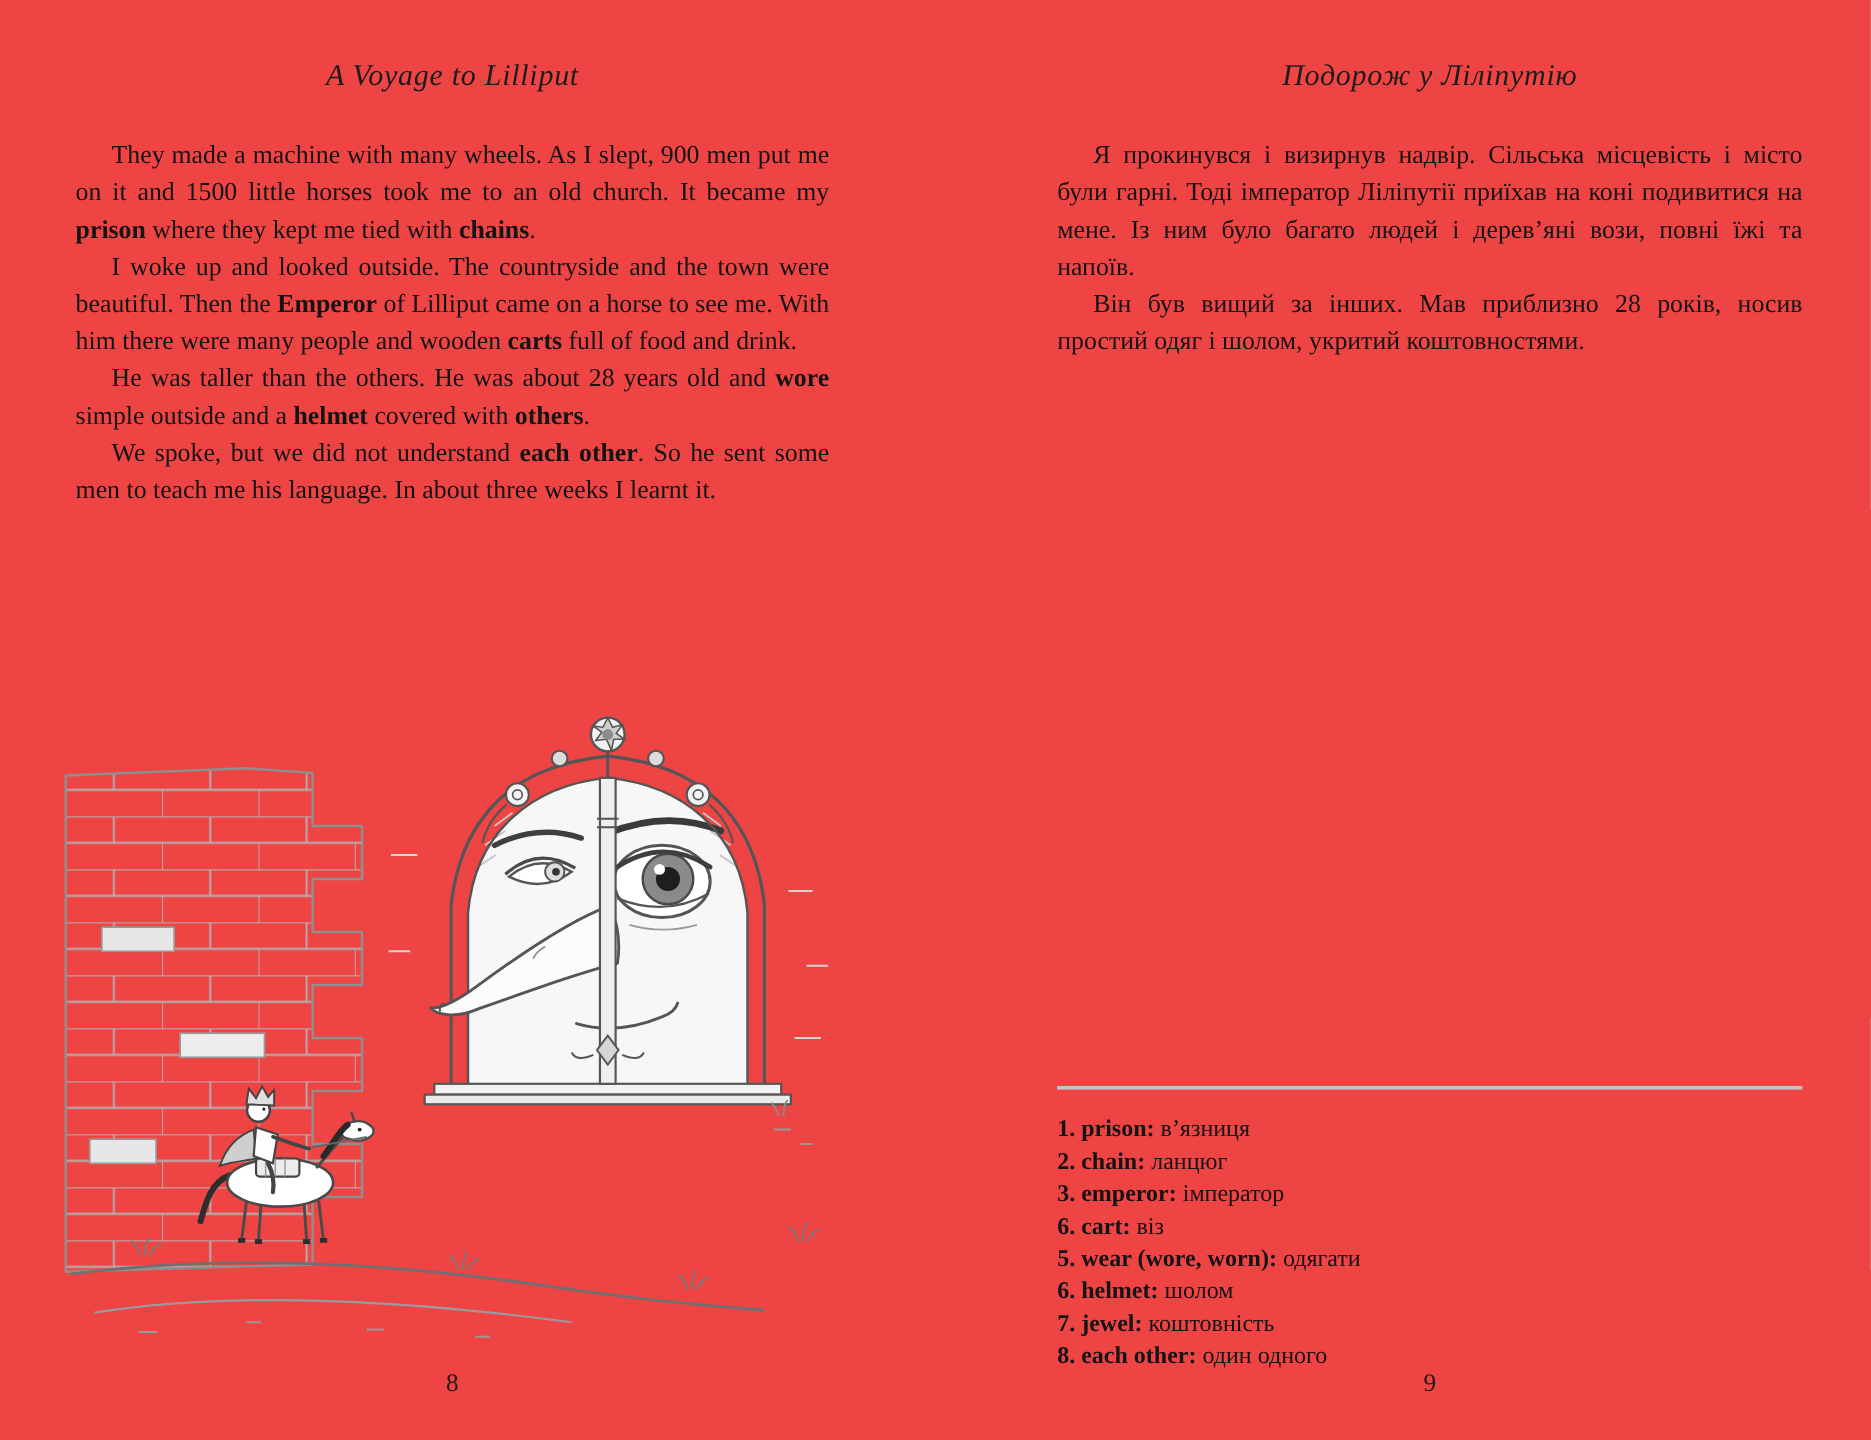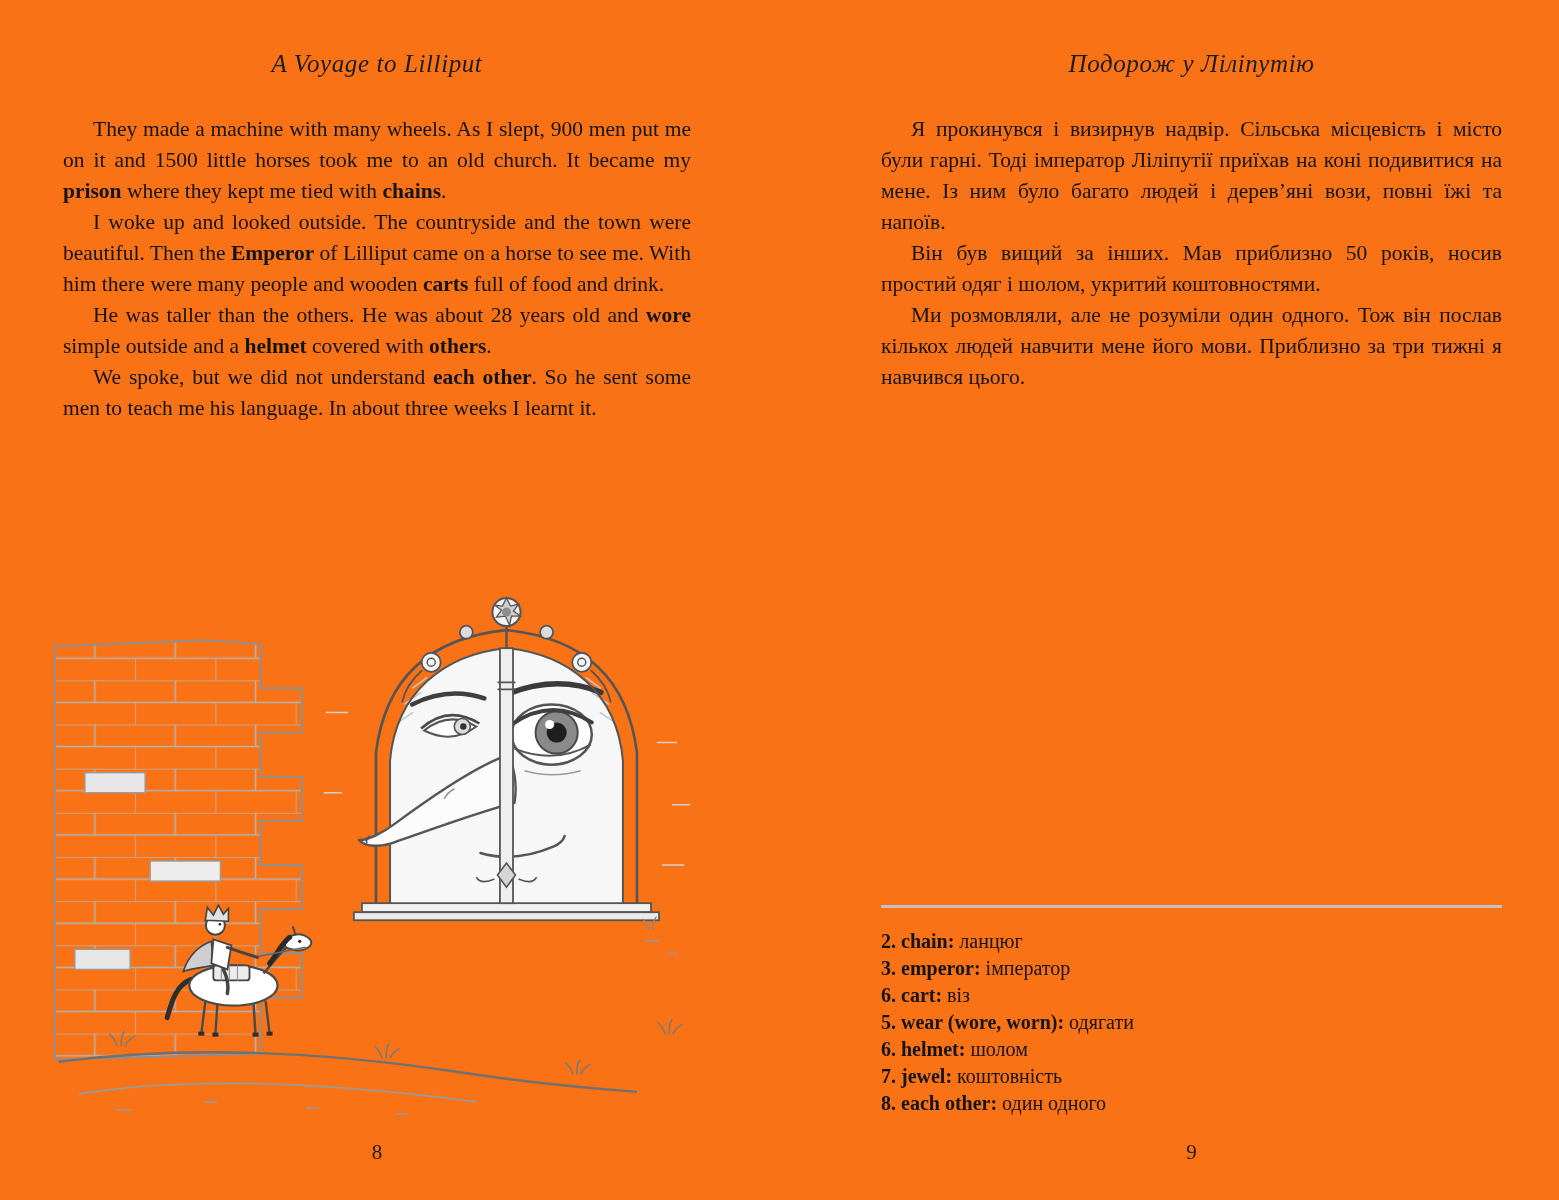--- a/index.html
+++ b/index.html
@@ -3,21 +3,21 @@
 <meta charset="utf-8">
 <style>
   html, body { margin: 0; padding: 0; }
   body {
     width: 1559px; height: 1200px;
     background: #ffffff;
     font-family: "Liberation Serif", "DejaVu Serif", serif;
     color: #141414;
     -webkit-font-smoothing: antialiased;
   }
-  .spread { position: relative; width: 1559px; height: 1200px; background: #f97316; overflow: hidden; }
+  .spread { position: relative; width: 1559px; height: 1200px; background: #ef4444; overflow: hidden; }
   .page { position: absolute; top: 0; height: 100%; }
   .page-left  { left: 63px;  width: 628px; }
   .page-right { left: 881px; width: 621px; }
 
   .running-head {
     position: absolute; top: 50px; left: 0; width: 100%;
     text-align: center; font-style: italic;
     font-size: 25px; letter-spacing: 0.6px; color: #1c1c1c;
   }
 
@@ -170,27 +170,27 @@
     </div>
 
     <div class="page-number">8</div>
   </div>
 
   <div class="page page-right">
     <div class="running-head">Подорож у Ліліпутію</div>
 
     <div class="body-text" id="right-paragraphs">
         <p class="para"><span>Я прокинувся і визирнув надвір. Сільська місцевість і місто були гарні. Тоді імператор Ліліпутії приїхав на коні подивитися на мене. Із ним було багато людей і дерев’яні вози, повні їжі та напоїв.</span></p>
-        <p class="para"><span>Він був вищий за інших. Мав приблизно 50 років, носив простий одяг і шолом, укритий коштовностями.</span></p>
-        <p class="para"><span>Ми розмовляли, але не розуміли один одного. Тож він послав кількох людей навчити мене його мови. Приблизно за три тижні я навчився цього.</span></p>
+        <p class="para"><span>Він був вищий за інших. Мав приблизно 28 років, носив простий одяг і шолом, укритий коштовностями.</span></p>
       </div>
 
     <div class="vocab">
       <hr class="vocab-rule">
       <div id="vocab-list">
+          <div class="vocab-item"><b>1. prison:</b><span> в’язниця</span></div>
           <div class="vocab-item"><b>2. chain:</b><span> ланцюг</span></div>
           <div class="vocab-item"><b>3. emperor:</b><span> імператор</span></div>
           <div class="vocab-item"><b>6. cart:</b><span> віз</span></div>
           <div class="vocab-item"><b>5. wear (wore, worn):</b><span> одягати</span></div>
           <div class="vocab-item"><b>6. helmet:</b><span> шолом</span></div>
           <div class="vocab-item"><b>7. jewel:</b><span> коштовність</span></div>
           <div class="vocab-item"><b>8. each other:</b><span> один одного</span></div>
         </div>
     </div>
 

